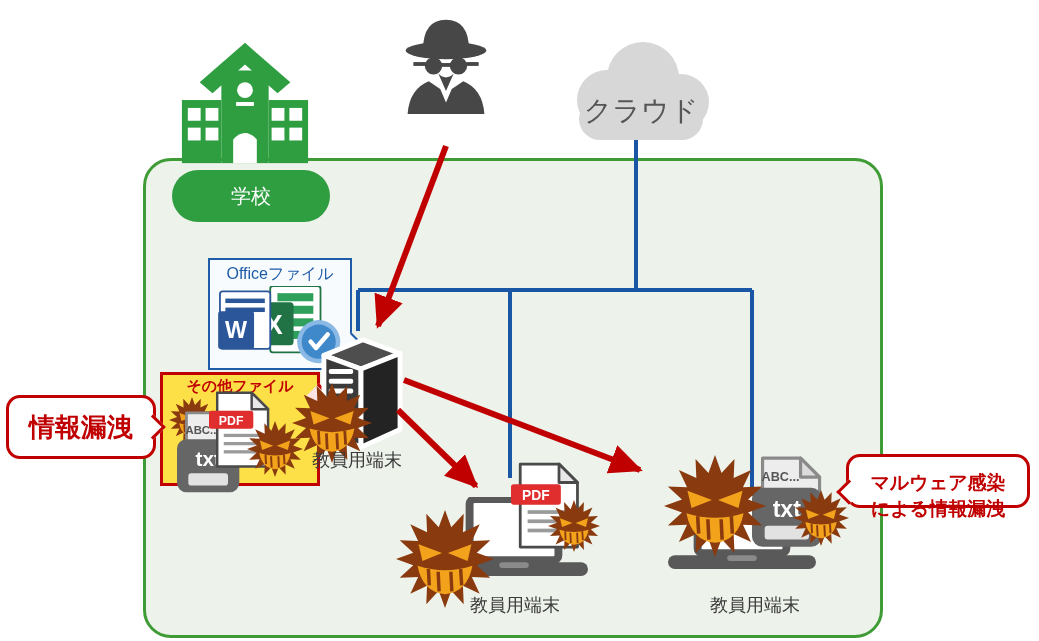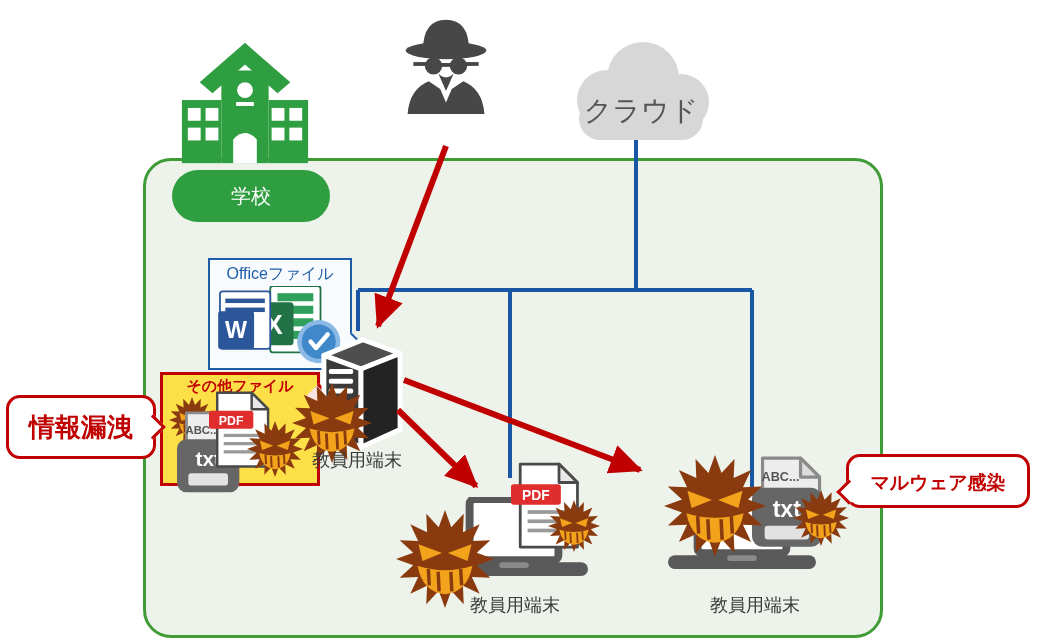--- a/index.html
+++ b/index.html
@@ -251,20 +251,21 @@
   <svg class="abs z11" style="left:664px;top:455px" width="102" height="102" viewBox="0 0 100 100">
       <use href="#mal"></use>
     </svg>
   <svg class="abs z11" style="left:793px;top:490px" width="56" height="56" viewBox="0 0 100 100">
       <use href="#mal"></use>
     </svg>
   <div class="abs device-label" style="left:680px;top:593px;width:150px">教員用端末</div>
 
   <div class="abs bubble malware-callout">
     <div>マルウェア感染</div>
+    <div>による情報漏洩</div>
     <div class="tail tail-mal"></div>
   </div>
 
   <svg class="abs z20" style="left:0;top:0" width="1039" height="641" viewBox="0 0 1039 641">
     <defs>
       <marker id="arrowR" markerWidth="5.5" markerHeight="5" refX="5" refY="2.5" orient="auto">
         <path d="M0,0 L5.5,2.5 L0,5 Z" fill="#C00000"></path>
       </marker>
     </defs>
     <g stroke="#C00000" fill="none">

